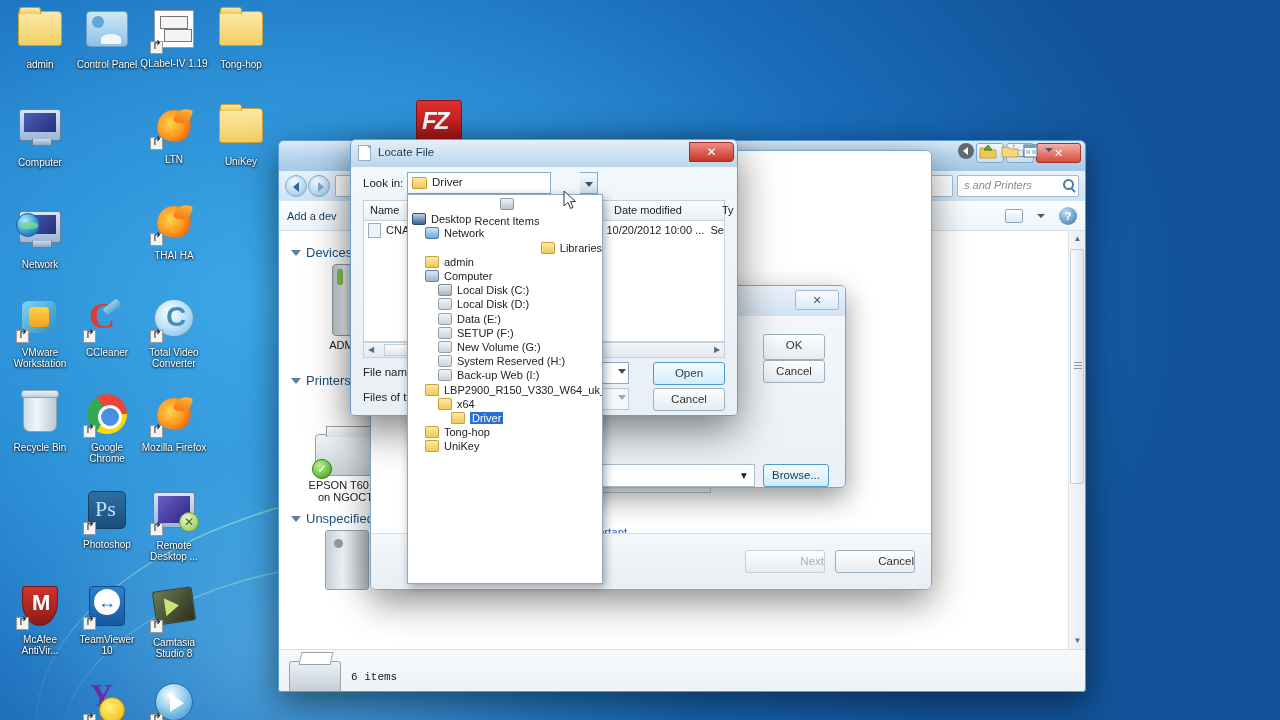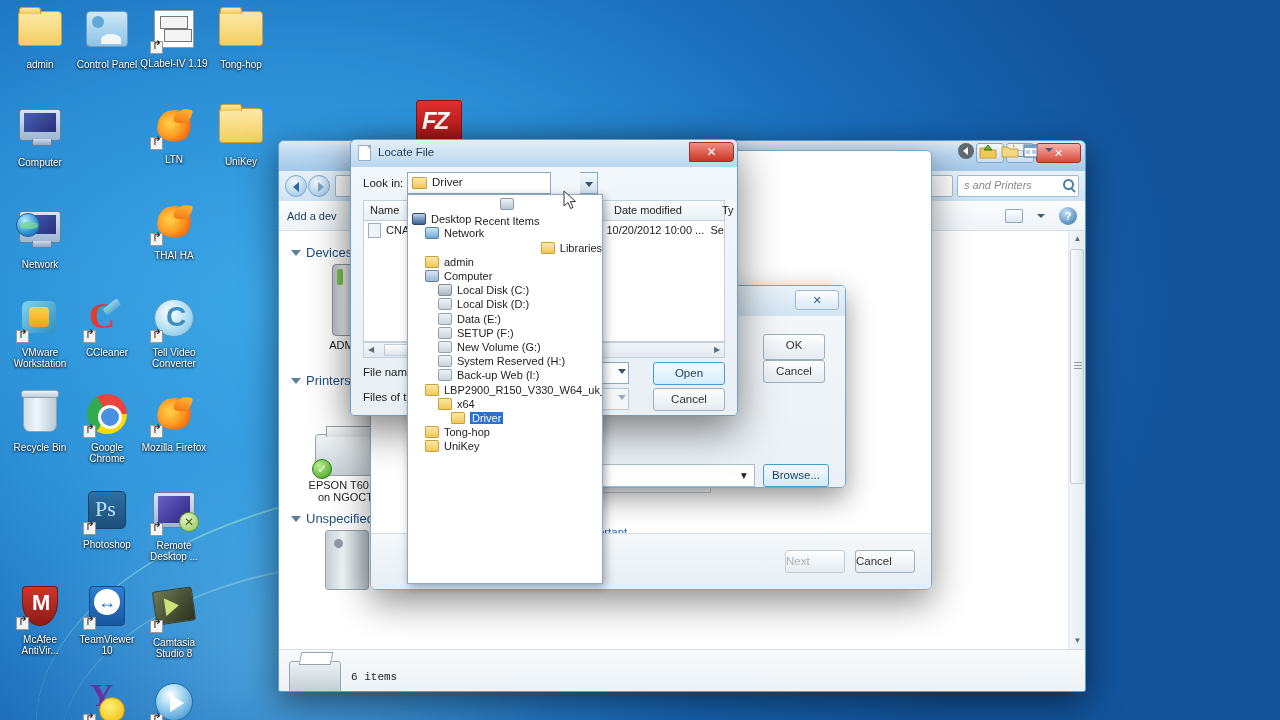--- a/index.html
+++ b/index.html
@@ -236,22 +236,22 @@
      font-size:11px; color:#8c9198; }
   .cert-ico { width:18px; height:15px; background:linear-gradient(#fefbe0,#e9dc9a);
      border:1px solid #b8aa62; border-radius:2px; position:relative;}
   .cert-ico:after{content:"";position:absolute;left:3px;bottom:-4px;width:10px;height:7px;
      background:#7fb84a;border:1px solid #4f8a22;}
   #wiz-link { position:absolute; left:62px; top:375px; font-size:11.5px; color:#1b62b5;
      text-decoration:underline; cursor:pointer;}
   #wiz-footer { position:absolute; left:0; right:0; bottom:0; height:56px;
      background:linear-gradient(#f4f8fb,#e7eef4); border-top:1px solid #d3dde5;
      display:flex; justify-content:flex-end; align-items:center; gap:10px; padding-right:16px;}
-  .foot-btn { width:60px; height:23px; border:1px solid #9fb0bd; border-radius:3px;
-     background:linear-gradient(#fdfefe,#e5ecf2); font-size:11.5px; text-align:left; line-height:21px; color:#333;}
+  .foot-btn { width:80px; height:23px; border:1px solid #9fb0bd; border-radius:3px;
+     background:linear-gradient(#fdfefe,#e5ecf2); font-size:11.5px; text-align:right; line-height:21px; color:#333;}
   .foot-btn.disabled { color:#a8b0b7; border-color:#c6cfd6; }
 
   
   #ifd { position:absolute; left:454px; top:285px; width:392px; height:203px;
      background:linear-gradient(#f4f8fb,#eaf0f5); border:1px solid #7aa7c9; border-radius:5px;
      box-shadow:0 10px 28px rgba(0,0,0,.42); overflow:hidden;}
   #ifd-title { height:30px; position:relative; background:linear-gradient(#e9f2fa,#d3e4f2);}
   #ifd-close { position:absolute; right:6px; top:4px; width:44px; height:20px; border:1px solid #9cbad3;
      border-radius:3px; background:linear-gradient(#fafdff,#dbe9f5); font-size:11px; color:#3a5c78;
      text-align:center; line-height:18px;}
@@ -420,21 +420,21 @@
         <div class="ccleaner"></div>
         <span class="shortcut-arrow"></span>
       </div>
       <div class="lbl">CCleaner</div>
     </div>
     <div class="dicon" style="left: 140px; top: 295px;">
       <div class="glyph">
         <div class="tvc"></div>
         <span class="shortcut-arrow"></span>
       </div>
-      <div class="lbl">Tell Video Converter</div>
+      <div class="lbl">Total Video Converter</div>
     </div>
     <div class="dicon" style="left: 6px; top: 391px;">
       <div class="glyph">
         <div class="recycle"></div>
       </div>
       <div class="lbl">Recycle Bin</div>
     </div>
     <div class="dicon" style="left: 140px; top: 391px;">
       <div class="glyph">
         <div class="firefox"></div>

